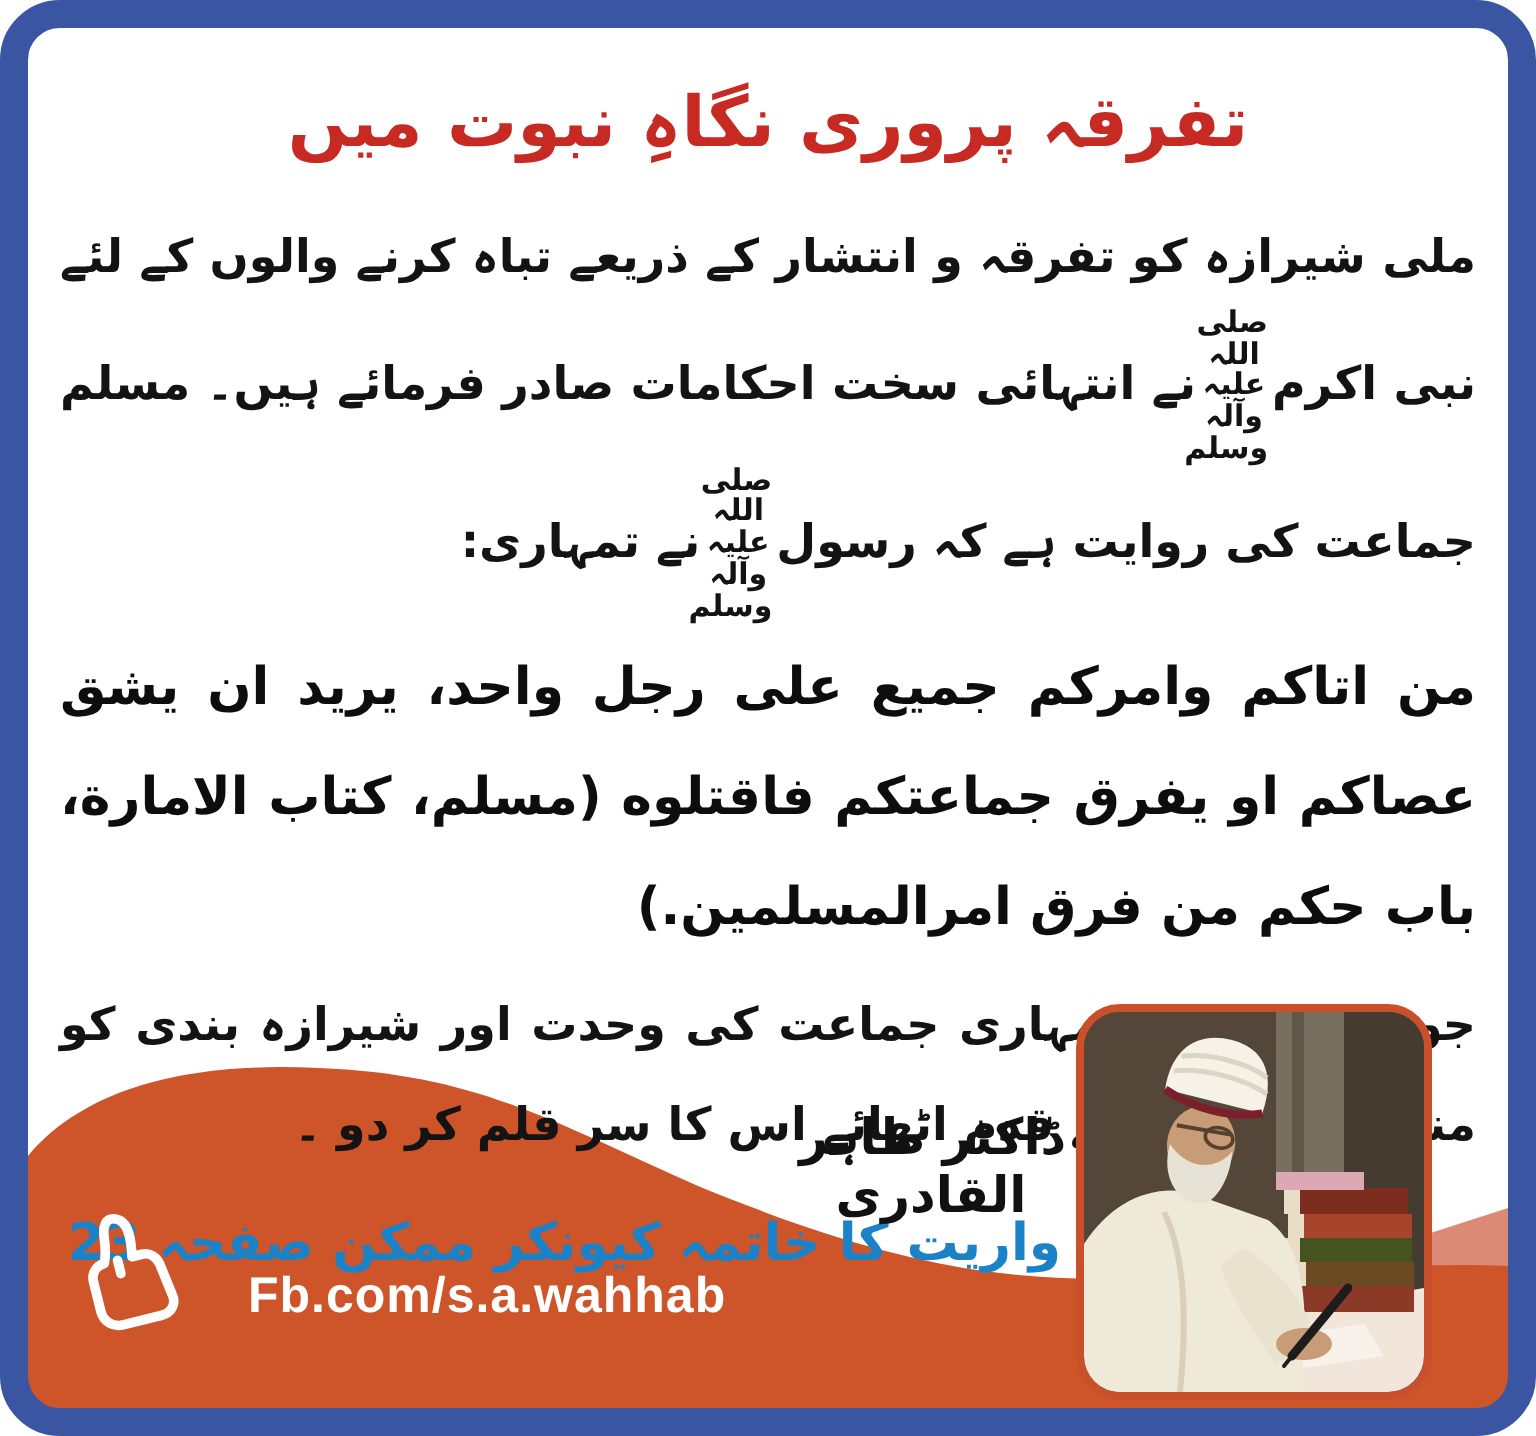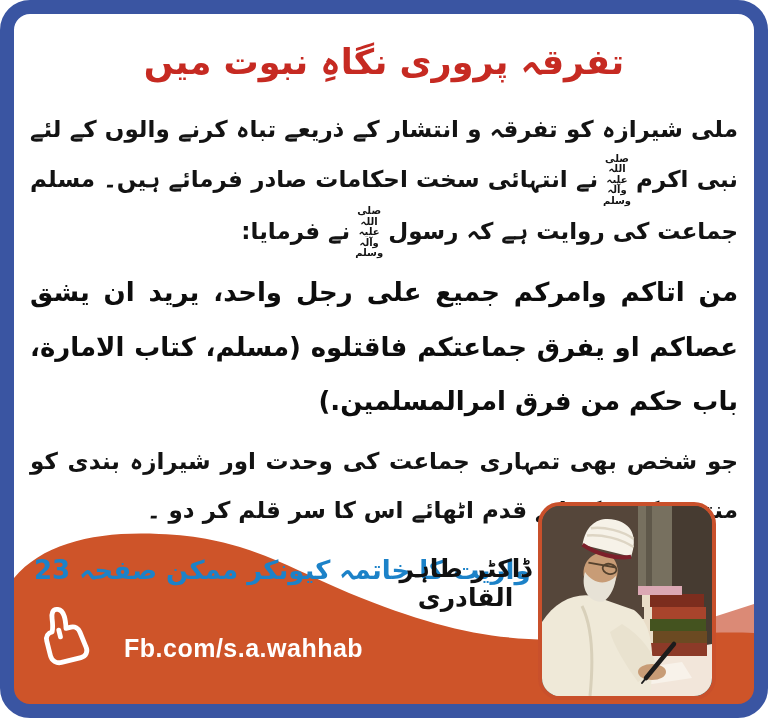--- a/index.html
+++ b/index.html
@@ -18,21 +18,21 @@
   }
   .title{
     text-align:center;color:#c62a22;font-weight:bold;font-size:35px;
     margin:4px 0 16px 0;line-height:1.5;
   }
   .urdu{
     direction:rtl;text-align:justify;color:#131313;font-weight:bold;
     font-size:23px;line-height:2.15;margin:0 4px 6px 4px;
   }
   .saw{
-    display:inline-block;font-size:10px;line-height:1.05;width:34px;
+    display:inline-block;font-size:15px;line-height:1.05;width:34px;
     text-align:center;vertical-align:middle;font-weight:bold;color:#131313;
     margin:0 2px;
   }
   .arabic{
     direction:rtl;text-align:justify;color:#0d0d0d;font-weight:bold;
     font-size:26px;line-height:2.1;margin:6px 4px 8px 4px;
   }
   .citation{
     direction:rtl;text-align:left;color:#1c82c8;font-weight:bold;
     font-size:26px;margin:14px 4px 0 8px;line-height:1.6;
@@ -68,21 +68,21 @@
   <div class="wave-wrap">
     <svg viewBox="0 0 740 178" preserveAspectRatio="none">
       <path d="M430,178 L740,78 L740,178 Z" fill="#db8a76"></path>
       <path d="M0,52 C30,16 85,5 145,8 C225,11 262,35 335,67 C425,104 485,116 555,113 C625,110 692,105 740,107 L740,178 L0,178 Z" fill="#ce5429"></path>
     </svg>
   </div>
 
   <div class="content">
     <div class="title">تفرقہ پروری نگاہِ نبوت میں</div>
 
-    <p class="urdu"><span>ملی شیرازہ کو تفرقہ و انتشار کے ذریعے تباہ کرنے والوں کے لئے نبی اکرم</span><span class="saw">صلی اللہ علیہ وآلہ وسلم</span><span>نے انتہائی سخت احکامات صادر فرمائے ہیں۔ مسلم جماعت کی روایت ہے کہ رسول</span><span class="saw">صلی اللہ علیہ وآلہ وسلم</span><span>نے فرمایا:</span></p>
+    <p class="urdu"><span>ملی شیرازہ کو تفرقہ و انتشار کے ذریعے تباہ کرنے والوں کے لئے نبی اکرم</span><span class="saw">صلی اللہ علیہ وآلہ وسلم</span><span>نے انتہائی سخت احکامات صادر فرمائے ہیں۔ مسلم جماعت کی روایت ہے کہ رسول</span><span class="saw">صلی اللہ علیہ وآلہ وسلم</span><span>نے تمہاری:</span></p>
 
     <p class="arabic">من اتاکم وامرکم جمیع علی رجل واحد، یرید ان یشق عصاکم او یفرق جماعتکم فاقتلوه (مسلم، کتاب الامارة، باب حکم من فرق امرالمسلمین.)</p>
 
     <p class="urdu">جو شخص بھی تمہاری جماعت کی وحدت اور شیرازہ بندی کو منتشر کرنے کے لئے قدم اٹھائے اس کا سر قلم کر دو ۔</p>
 
     <div class="citation">فرقہ واریت کا خاتمہ کیونکر ممکن صفحہ 23</div>
   </div>
 
 
   <div class="thumb">

